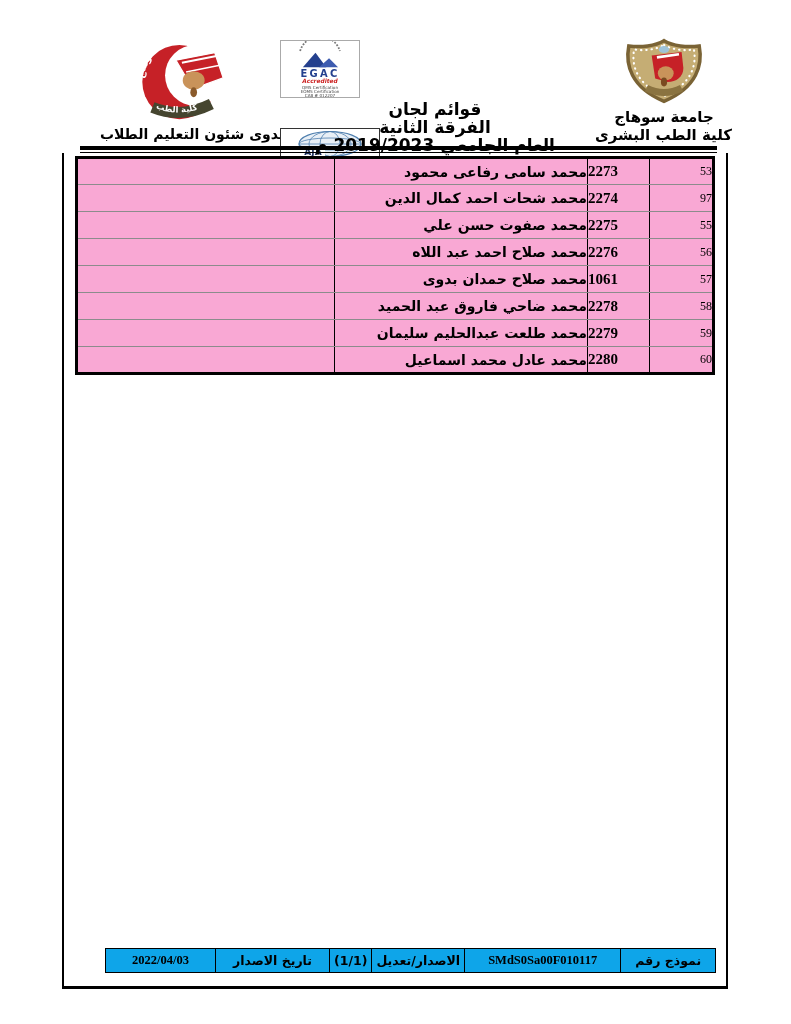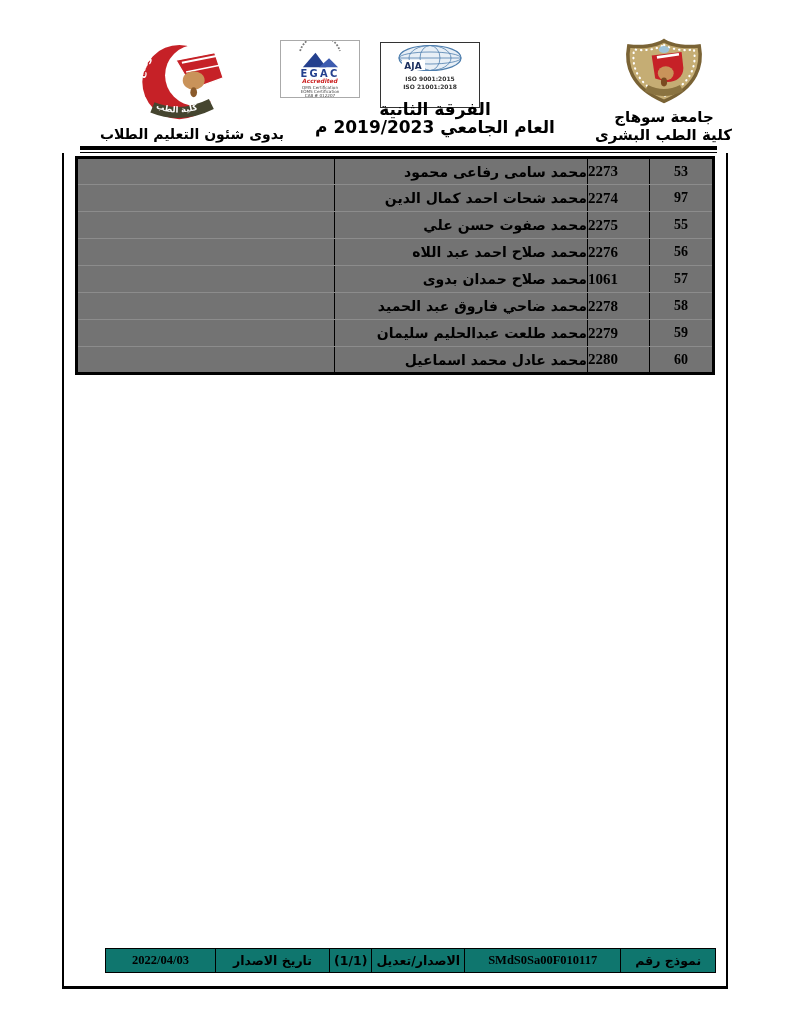--- a/index.html
+++ b/index.html
@@ -22,22 +22,22 @@
   .hdr-left .dept {
     margin-top: 2px;
     font-size: 14px; font-weight: bold; direction: rtl;
     white-space: nowrap;
   }
   .hdr-center {
     position: absolute; left: 280px; top: 40px; width: 310px;
     text-align: center;
   }
   .cert-row {
-    display: flex; justify-content: flex-start; align-items: flex-start;
-    gap: 20px; height: 60px;
+    display: flex; justify-content: space-between; align-items: flex-start;
+    gap: 28px; height: 60px; flex-direction: column;
   }
   .egac-box { width: 80px; height: 58px; border: 1px solid #aaa; background: #fff; }
   .aja-box  { width: 100px; height: 66px; border: 1px solid #333; background: #fff; margin-top: 2px; }
   .titles { margin-top: 1px; }
   .title-line {
     font-size: 17px; font-weight: bold; line-height: 1.05;
     direction: rtl; white-space: nowrap;
   }
   .hdr-right {
     position: absolute; left: 596px; top: 38px; width: 136px;
@@ -63,26 +63,26 @@
   .main-table {
     position: absolute; left: 75px; top: 156px; width: 640px;
     border-collapse: collapse; table-layout: fixed;
     border: 3px solid #000;
     direction: rtl;
   }
   .main-table td {
     height: 27px; padding: 0;
     border-left: 1.8px solid #000; border-right: 1.8px solid #000;
     border-top: 1px solid #8c8c8c; border-bottom: 1px solid #8c8c8c;
-    background: #737373;
+    background: #f9a8d4;
   }
   .td-serial {
-    text-align: center;
+    text-align: right;
     font-family: "Liberation Serif", "DejaVu Serif", serif;
-    font-weight: bold; font-size: 14px;
+    font-weight: normal; font-size: 12px;
   }
   .td-code {
     text-align: left;
     font-family: "Liberation Serif", "DejaVu Serif", serif;
     font-weight: bold; font-size: 15px;
   }
   .td-name {
     text-align: right; padding-right: 5px;
     font-size: 14px; font-weight: bold; direction: rtl;
     white-space: nowrap;
@@ -90,21 +90,21 @@
 
   
   .footer-table {
     position: absolute; left: 105px; top: 948px;
     border-collapse: collapse; table-layout: fixed;
     direction: rtl;
   }
   .footer-table td {
     border: 1.6px solid #000; height: 24px; padding: 0 4px;
     text-align: center; font-size: 12.5px; font-weight: bold;
-    white-space: nowrap; background: #0f766e;
+    white-space: nowrap; background: #0ea5e9;
   }
   .ft-code, .ft-date {
     font-family: "Liberation Serif", "DejaVu Serif", serif;
     font-size: 13.5px;
   }
 
   
   svg text { font-family: "DejaVu Sans", sans-serif; }
 </style>
 </head>
@@ -156,20 +156,21 @@
           <ellipse cx="49" cy="15" rx="10" ry="12.5" fill="none" stroke="#4f7fae" stroke-width="0.8"></ellipse>
           <line x1="18" y1="15" x2="80" y2="15" stroke="#4f7fae" stroke-width="0.8"></line>
           <rect x="21" y="17" width="23" height="10" fill="#ffffff"></rect>
           <text x="32" y="25.5" text-anchor="middle" font-size="9" font-weight="bold" fill="#1c2f5e">AJA</text>
           <text x="49" y="38" text-anchor="middle" font-size="6" font-weight="bold" fill="#333">ISO 9001:2015</text>
           <text x="49" y="46" text-anchor="middle" font-size="6" font-weight="bold" fill="#333">ISO 21001:2018</text>
         </svg>
       </div>
     </div>
     <div class="titles">
+      <div class="title-line" dir="rtl">قوائم لجان</div>
       <div class="title-line" dir="rtl">الفرقة الثانية</div>
       <div class="title-line" dir="rtl">العام الجامعي 2019/2023 م</div>
     </div>
   </div>
 
   <div class="hdr-right">
     <svg width="92" height="66" viewBox="0 0 100 75">
       <path d="M50 3 C60 9 76 11 90 9 C94 30 88 56 50 72 C12 56 6 30 10 9 C24 11 40 9 50 3 Z" fill="#c5ad74" stroke="#7a6335" stroke-width="4"></path>
       <path d="M50 8 C59 13 72 15 84 13 C87 31 82 52 50 66 C18 52 13 31 16 13 C28 15 41 13 50 8 Z" fill="none" stroke="#ffffff" stroke-width="2.4" stroke-dasharray="0.5 5.5" stroke-linecap="round"></path>
       <ellipse cx="50" cy="13" rx="6" ry="4" fill="#9fc3d8"></ellipse>

